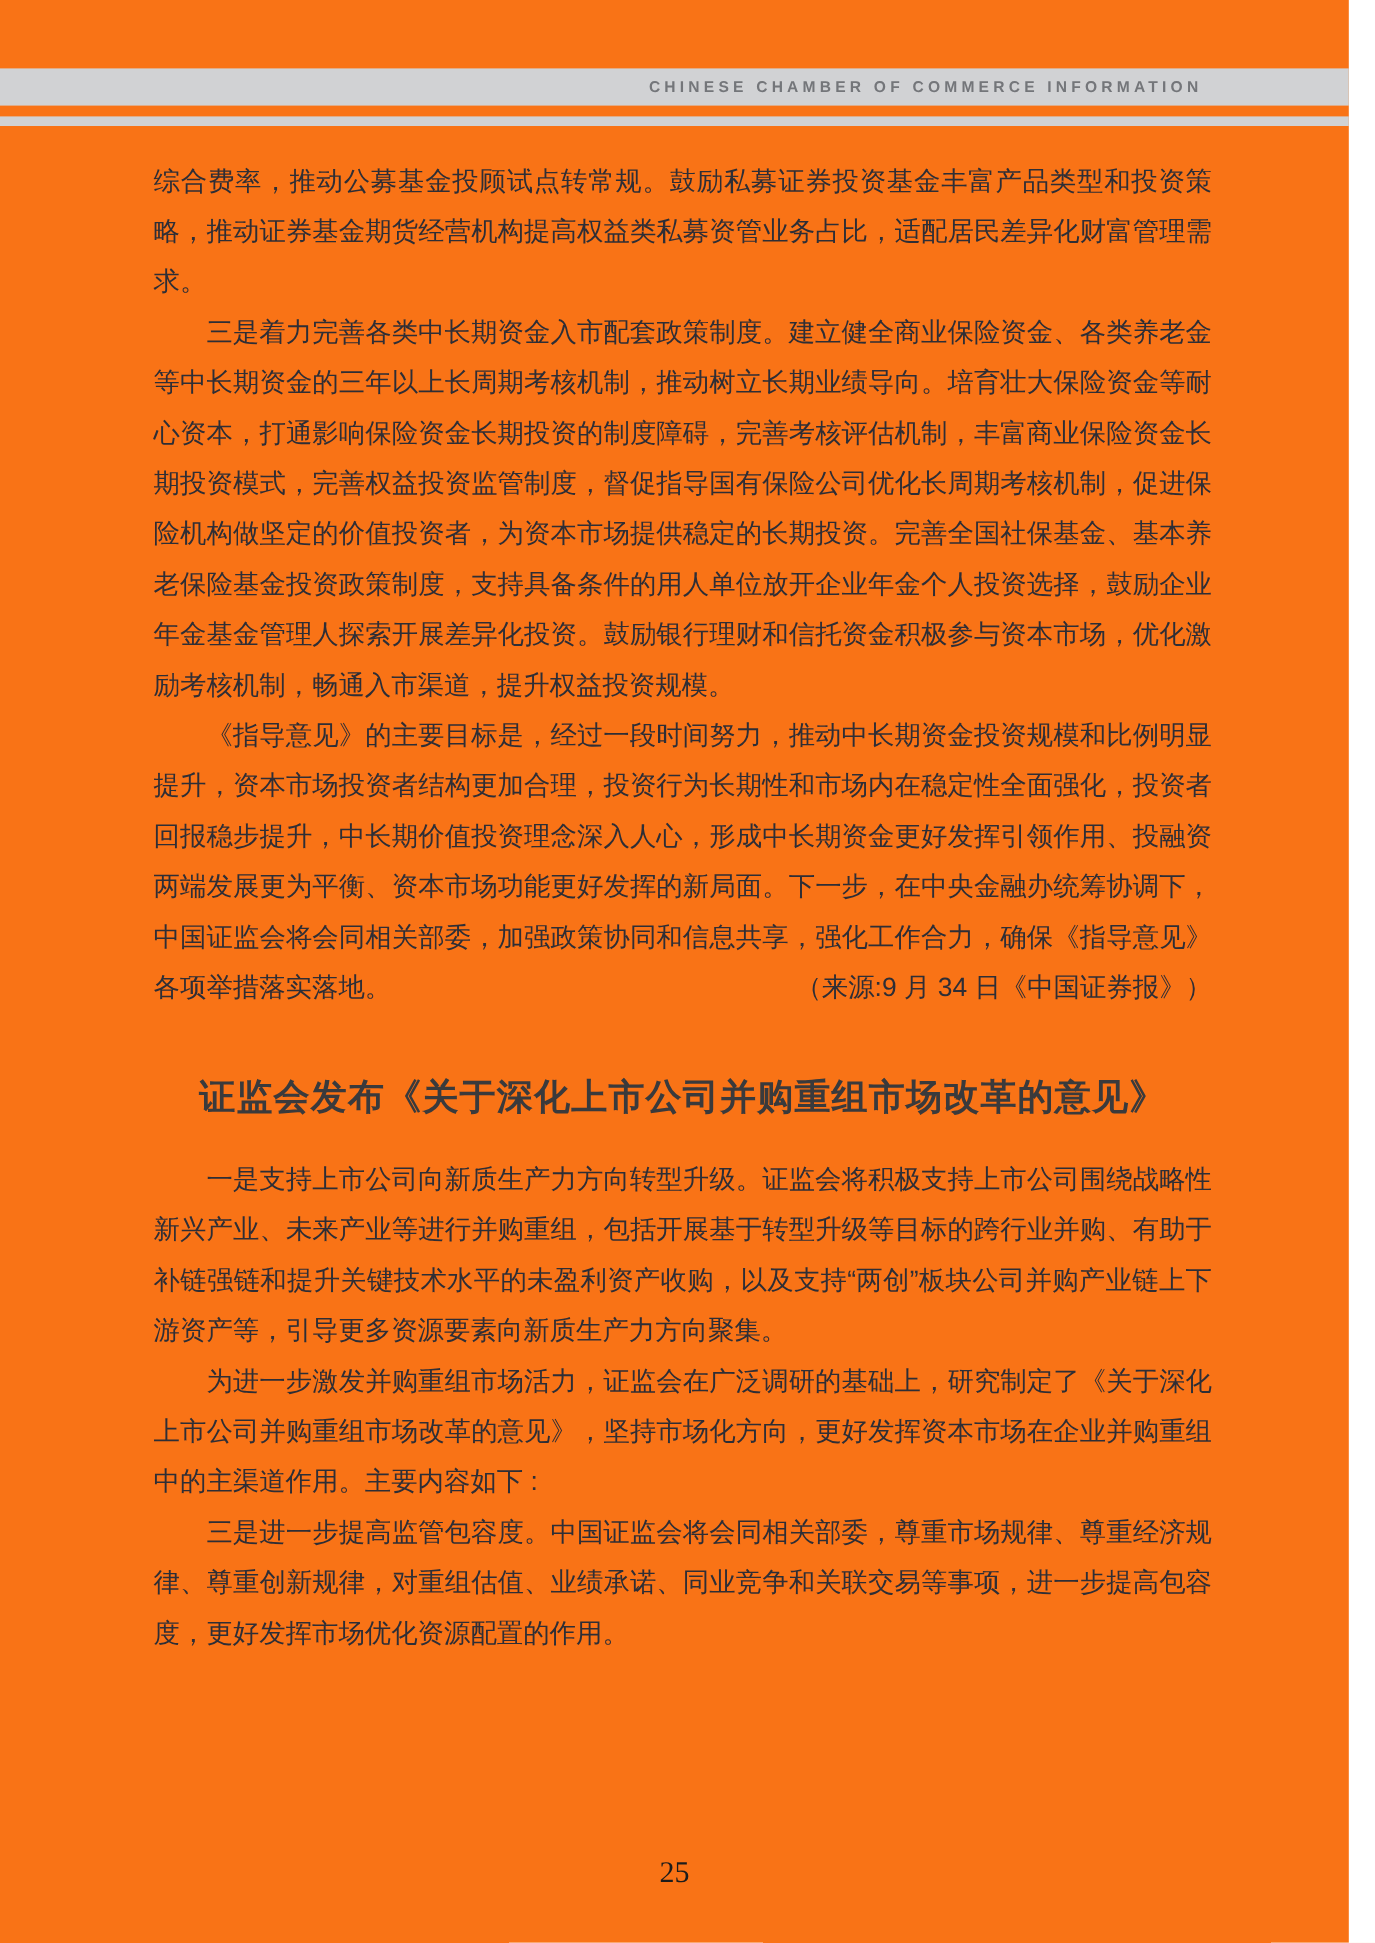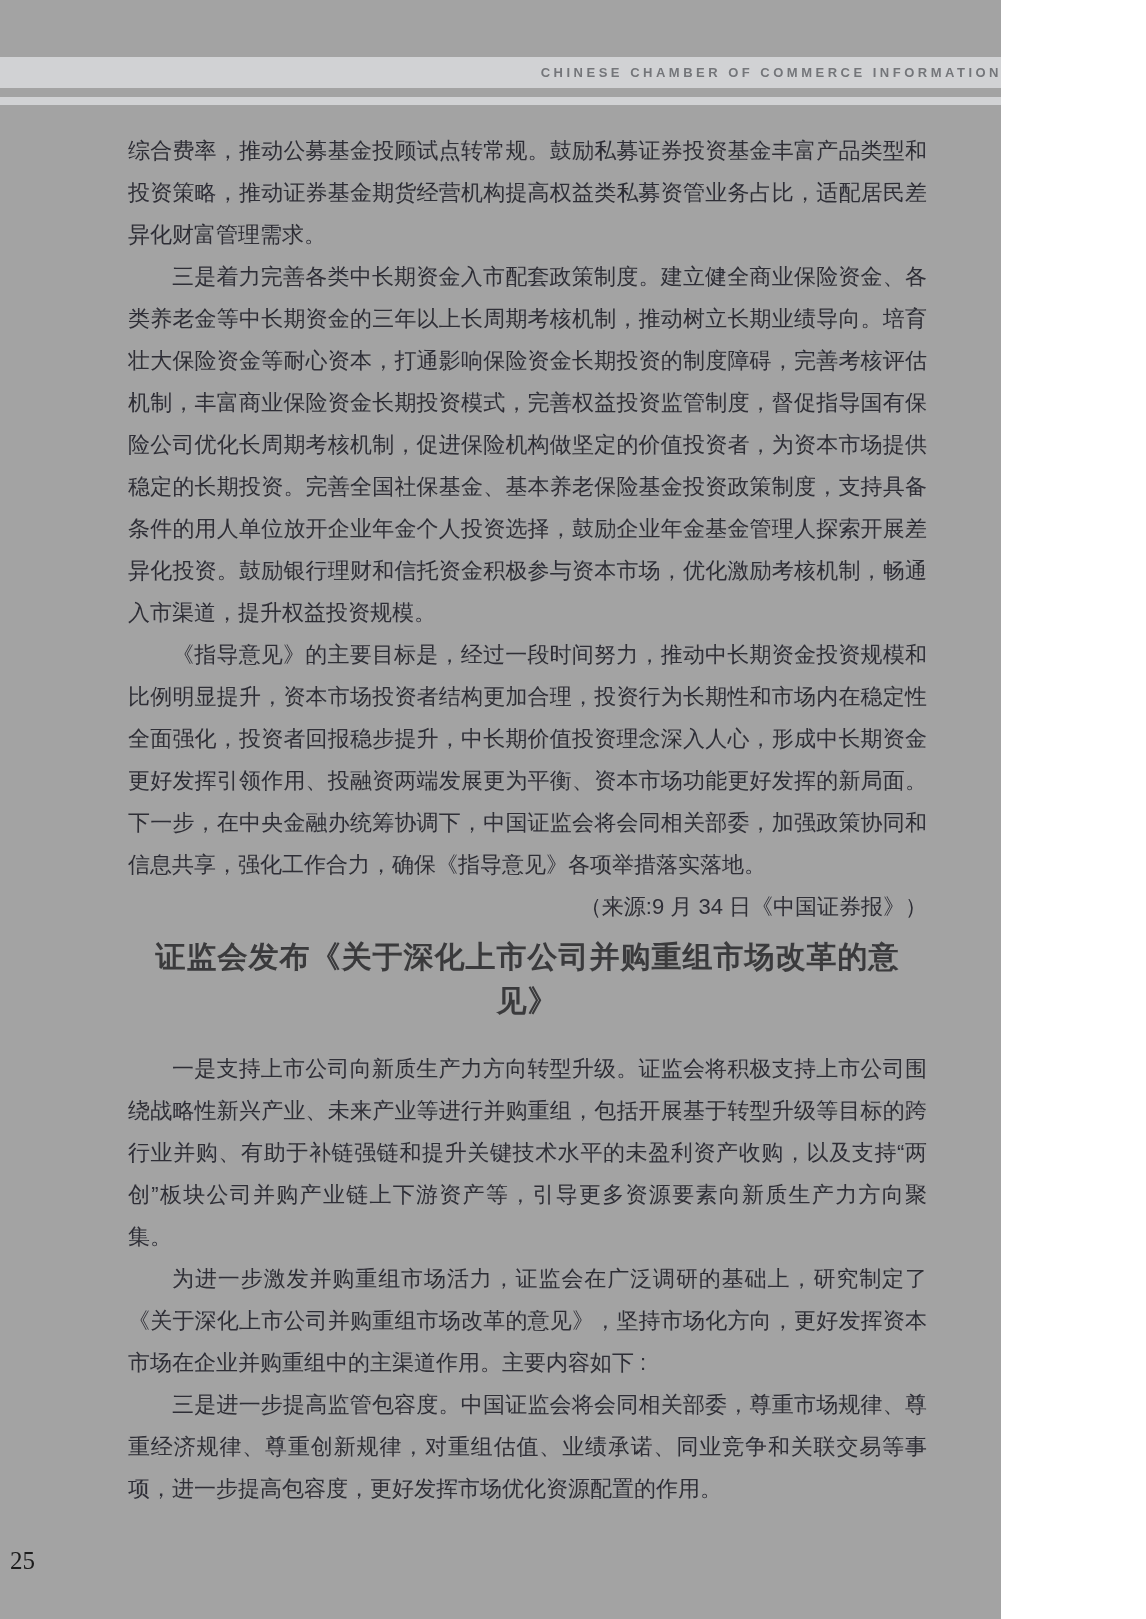--- a/index.html
+++ b/index.html
@@ -2,23 +2,23 @@
 <html lang="zh"><head>
 <meta charset="utf-8">
 <style>
   html, body {
     margin: 0;
     padding: 0;
     background: #ffffff;
   }
   .page {
     position: relative;
-    width: 1001px;
+    width: 1124px;
     height: 1619px;
-    background: #a3a3a3;
+    background: #f97316;
     overflow: hidden;
     font-family: "Liberation Sans", "DejaVu Sans", sans-serif;
   }
 
   
   .band-main {
     margin-top: 57px;
     width: 1142px;
     height: 31px;
     background: #d1d2d4;
@@ -37,21 +37,21 @@
   }
   .band-thin {
     margin-top: 9px;
     width: 1142px;
     height: 8px;
     background: #d1d2d4;
   }
 
   
   .content {
-    margin: 25px 74px 0 128px;
+    margin: 25px 114px 0 128px;
     color: #2e2e36;
     font-size: 22px;
     line-height: 42px;
     text-align: justify;
   }
   .para {
     margin: 0;
     text-indent: 2em;
   }
   .para.no-indent {
@@ -69,24 +69,24 @@
     font-size: 30px;
     line-height: 44px;
     font-weight: bold;
     color: #3a3a3c;
     letter-spacing: 1px;
   }
 
   
   .page-footer {
     position: absolute;
-    left: 10px;
+    left: 0;
     bottom: 44px;
     width: 100%;
-    text-align: left;
+    text-align: center;
   }
   .page-number {
     font-family: "Liberation Serif", "DejaVu Serif", serif;
     font-size: 25px;
     color: #1c1c1c;
   }
 </style>
 </head>
 <body>
 

